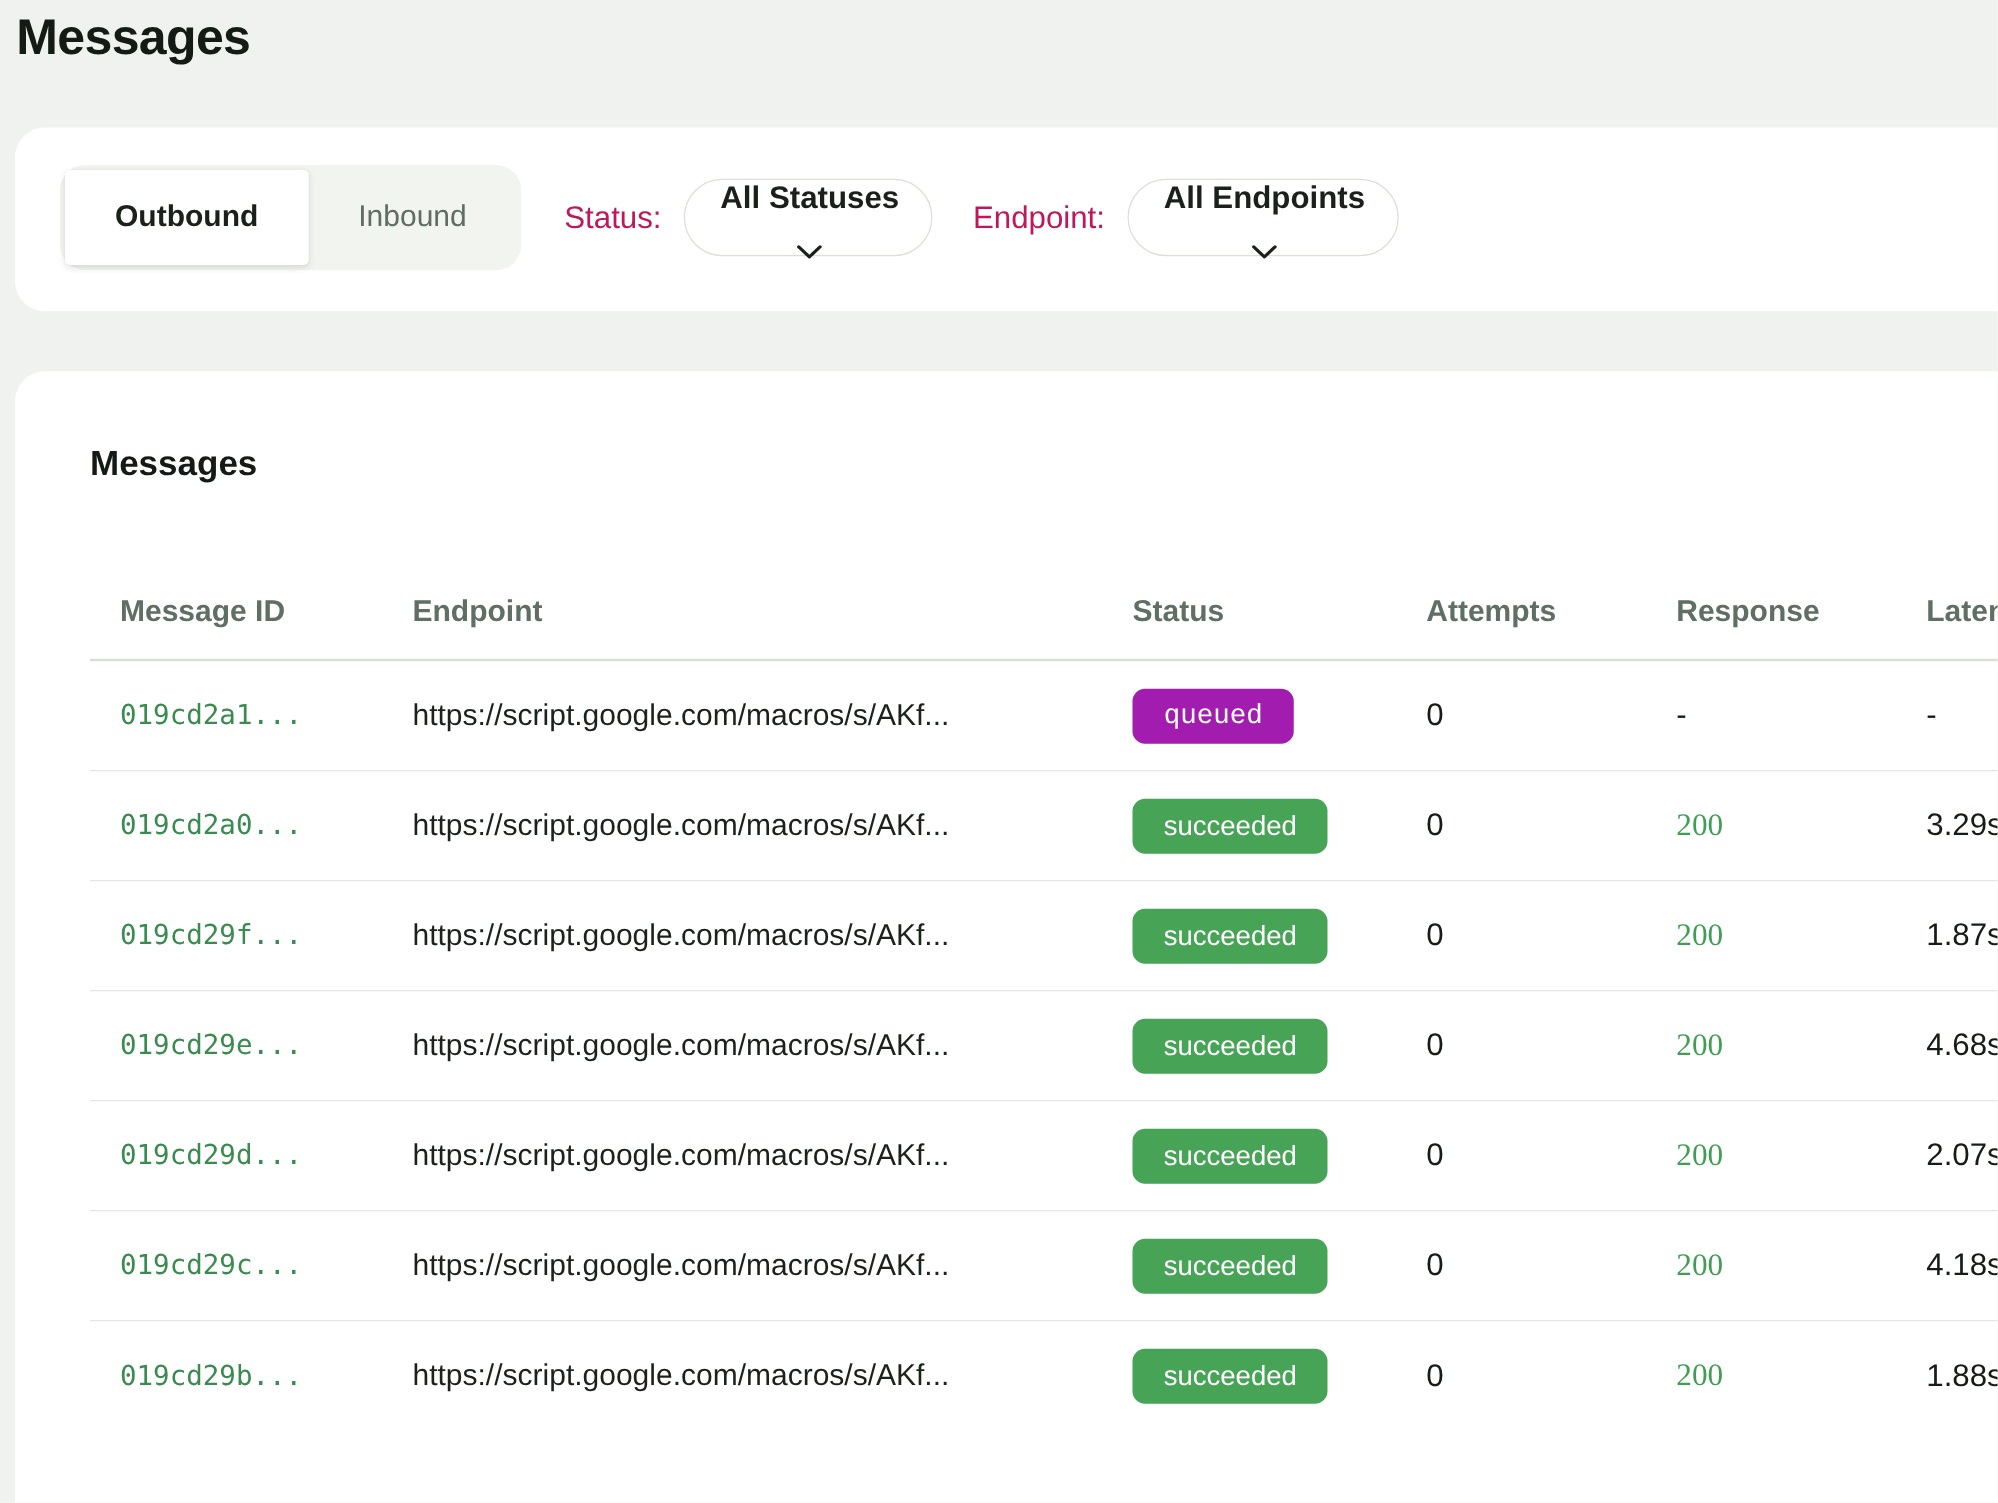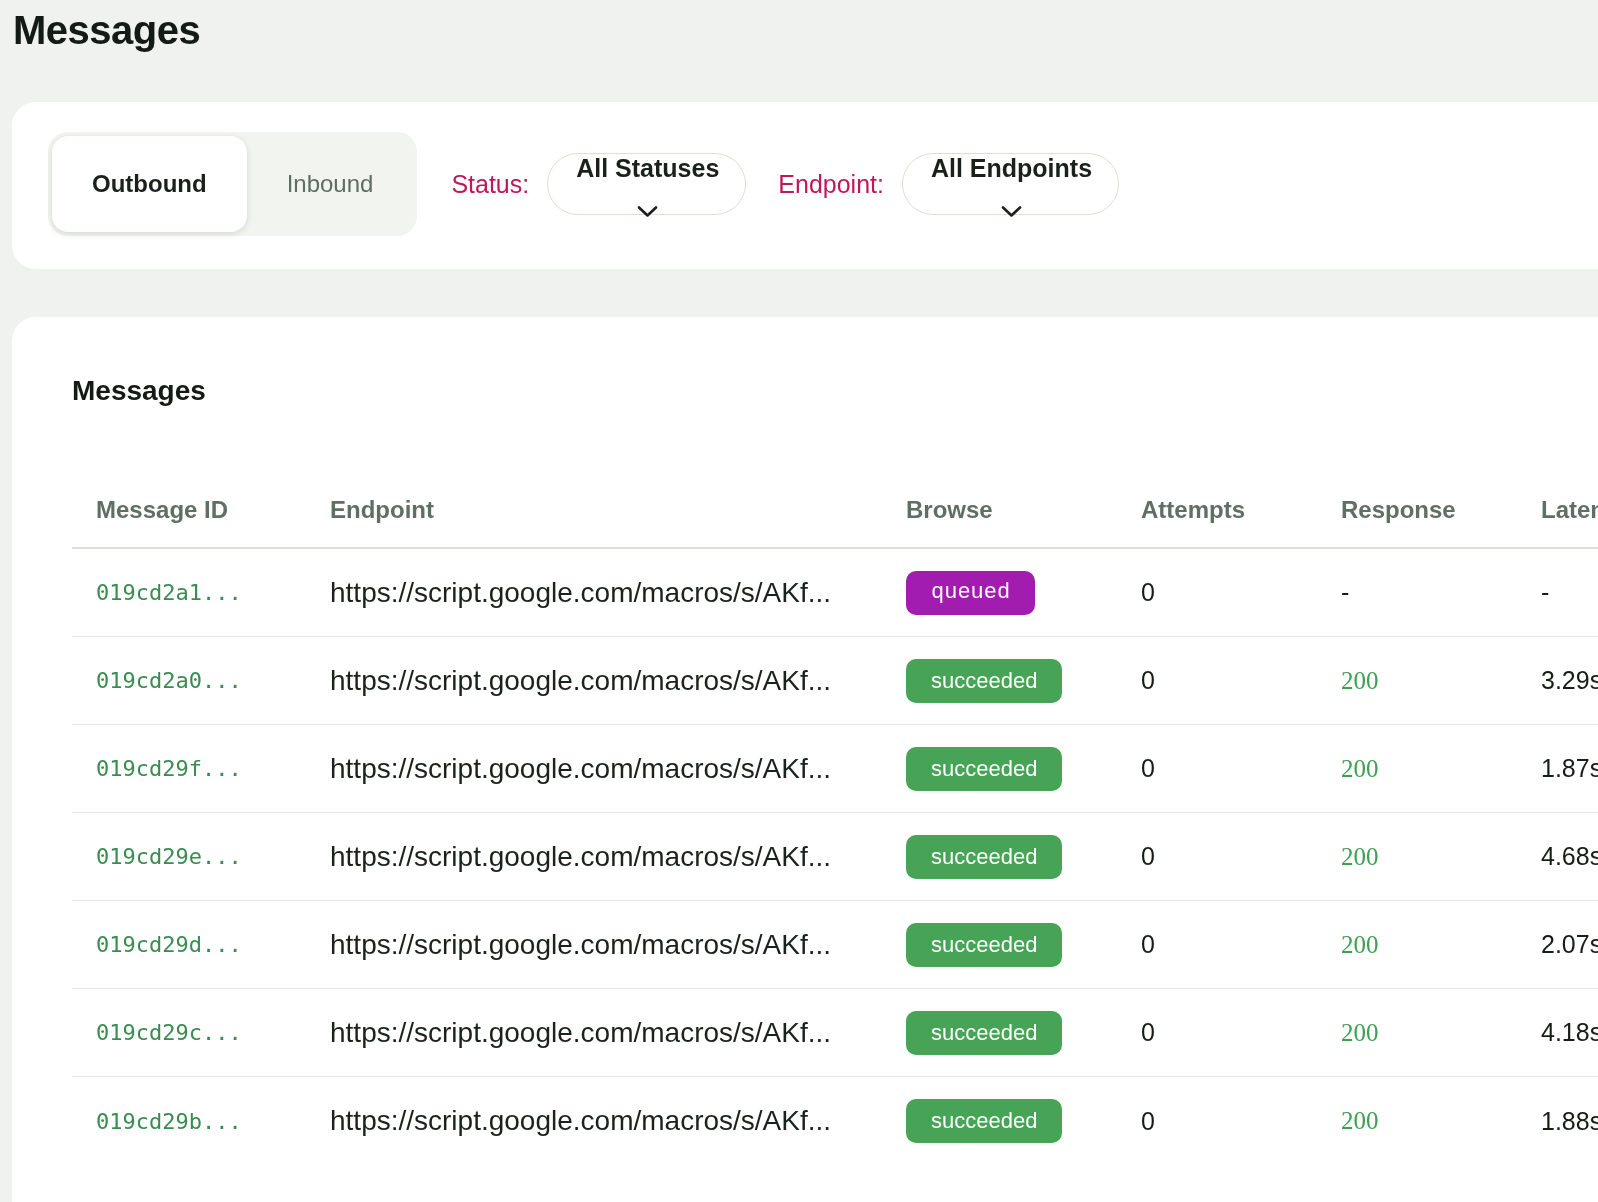--- a/index.html
+++ b/index.html
@@ -44,23 +44,23 @@
     border-radius: 20px;
     padding: 4px;
     margin-right: 34px;
   }
   .tab {
     border: 0;
     background: transparent;
     font-family: inherit;
     font-size: 24px;
     color: #5f6d62;
-    height: 96px;
+    height: 76px;
     padding: 0 40px;
-    border-radius: 16px;
+    border-radius: 4px;
     cursor: pointer;
   }
   .tab.active {
     background: #ffffff;
     color: #1a211b;
     font-weight: 600;
     box-shadow: 0 2px 6px rgba(20, 30, 20, 0.12), 0 0 1px rgba(0,0,0,0.06);
   }
   .filter-label {
     font-size: 25px;
@@ -119,21 +119,21 @@
     cursor: pointer;
   }
   .data-row:last-child { border-bottom: 0; }
   .cell-id {
     font-family: "DejaVu Sans Mono", monospace;
     font-size: 22px;
     color: #3a8b4f;
     white-space: nowrap;
   }
   .cell-endpoint {
-    font-size: 28px;
+    font-size: 24px;
     color: #1b221c;
     white-space: nowrap;
   }
   .cell-num { font-size: 25px; color: #161d17; white-space: nowrap; }
   .cell-response.ok { color: #3f9e53; font-family: Liberation Serif, serif; }
   .badge {
     display: inline-block;
     font-size: 22px;
     font-weight: 500;
     color: #ffffff;
@@ -178,21 +178,21 @@
   </div>
 </section>
 
 <section class="card table-card">
   <h2 class="panel-title">Messages</h2>
 
   <div class="table-wrap">
     <div class="trow thead-row">
       <div class="th">Message ID</div>
       <div class="th">Endpoint</div>
-      <div class="th">Browse</div>
+      <div class="th">Status</div>
       <div class="th">Attempts</div>
       <div class="th">Response</div>
       <div class="th">Latency</div>
     </div>
 
     <div class="trow data-row">
       <div class="cell-id">019cd2a1...</div>
       <div class="cell-endpoint">https://script.google.com/macros/s/AKf...</div>
       <div><span class="badge badge-queued">queued</span></div>
       <div class="cell-num">0</div>

